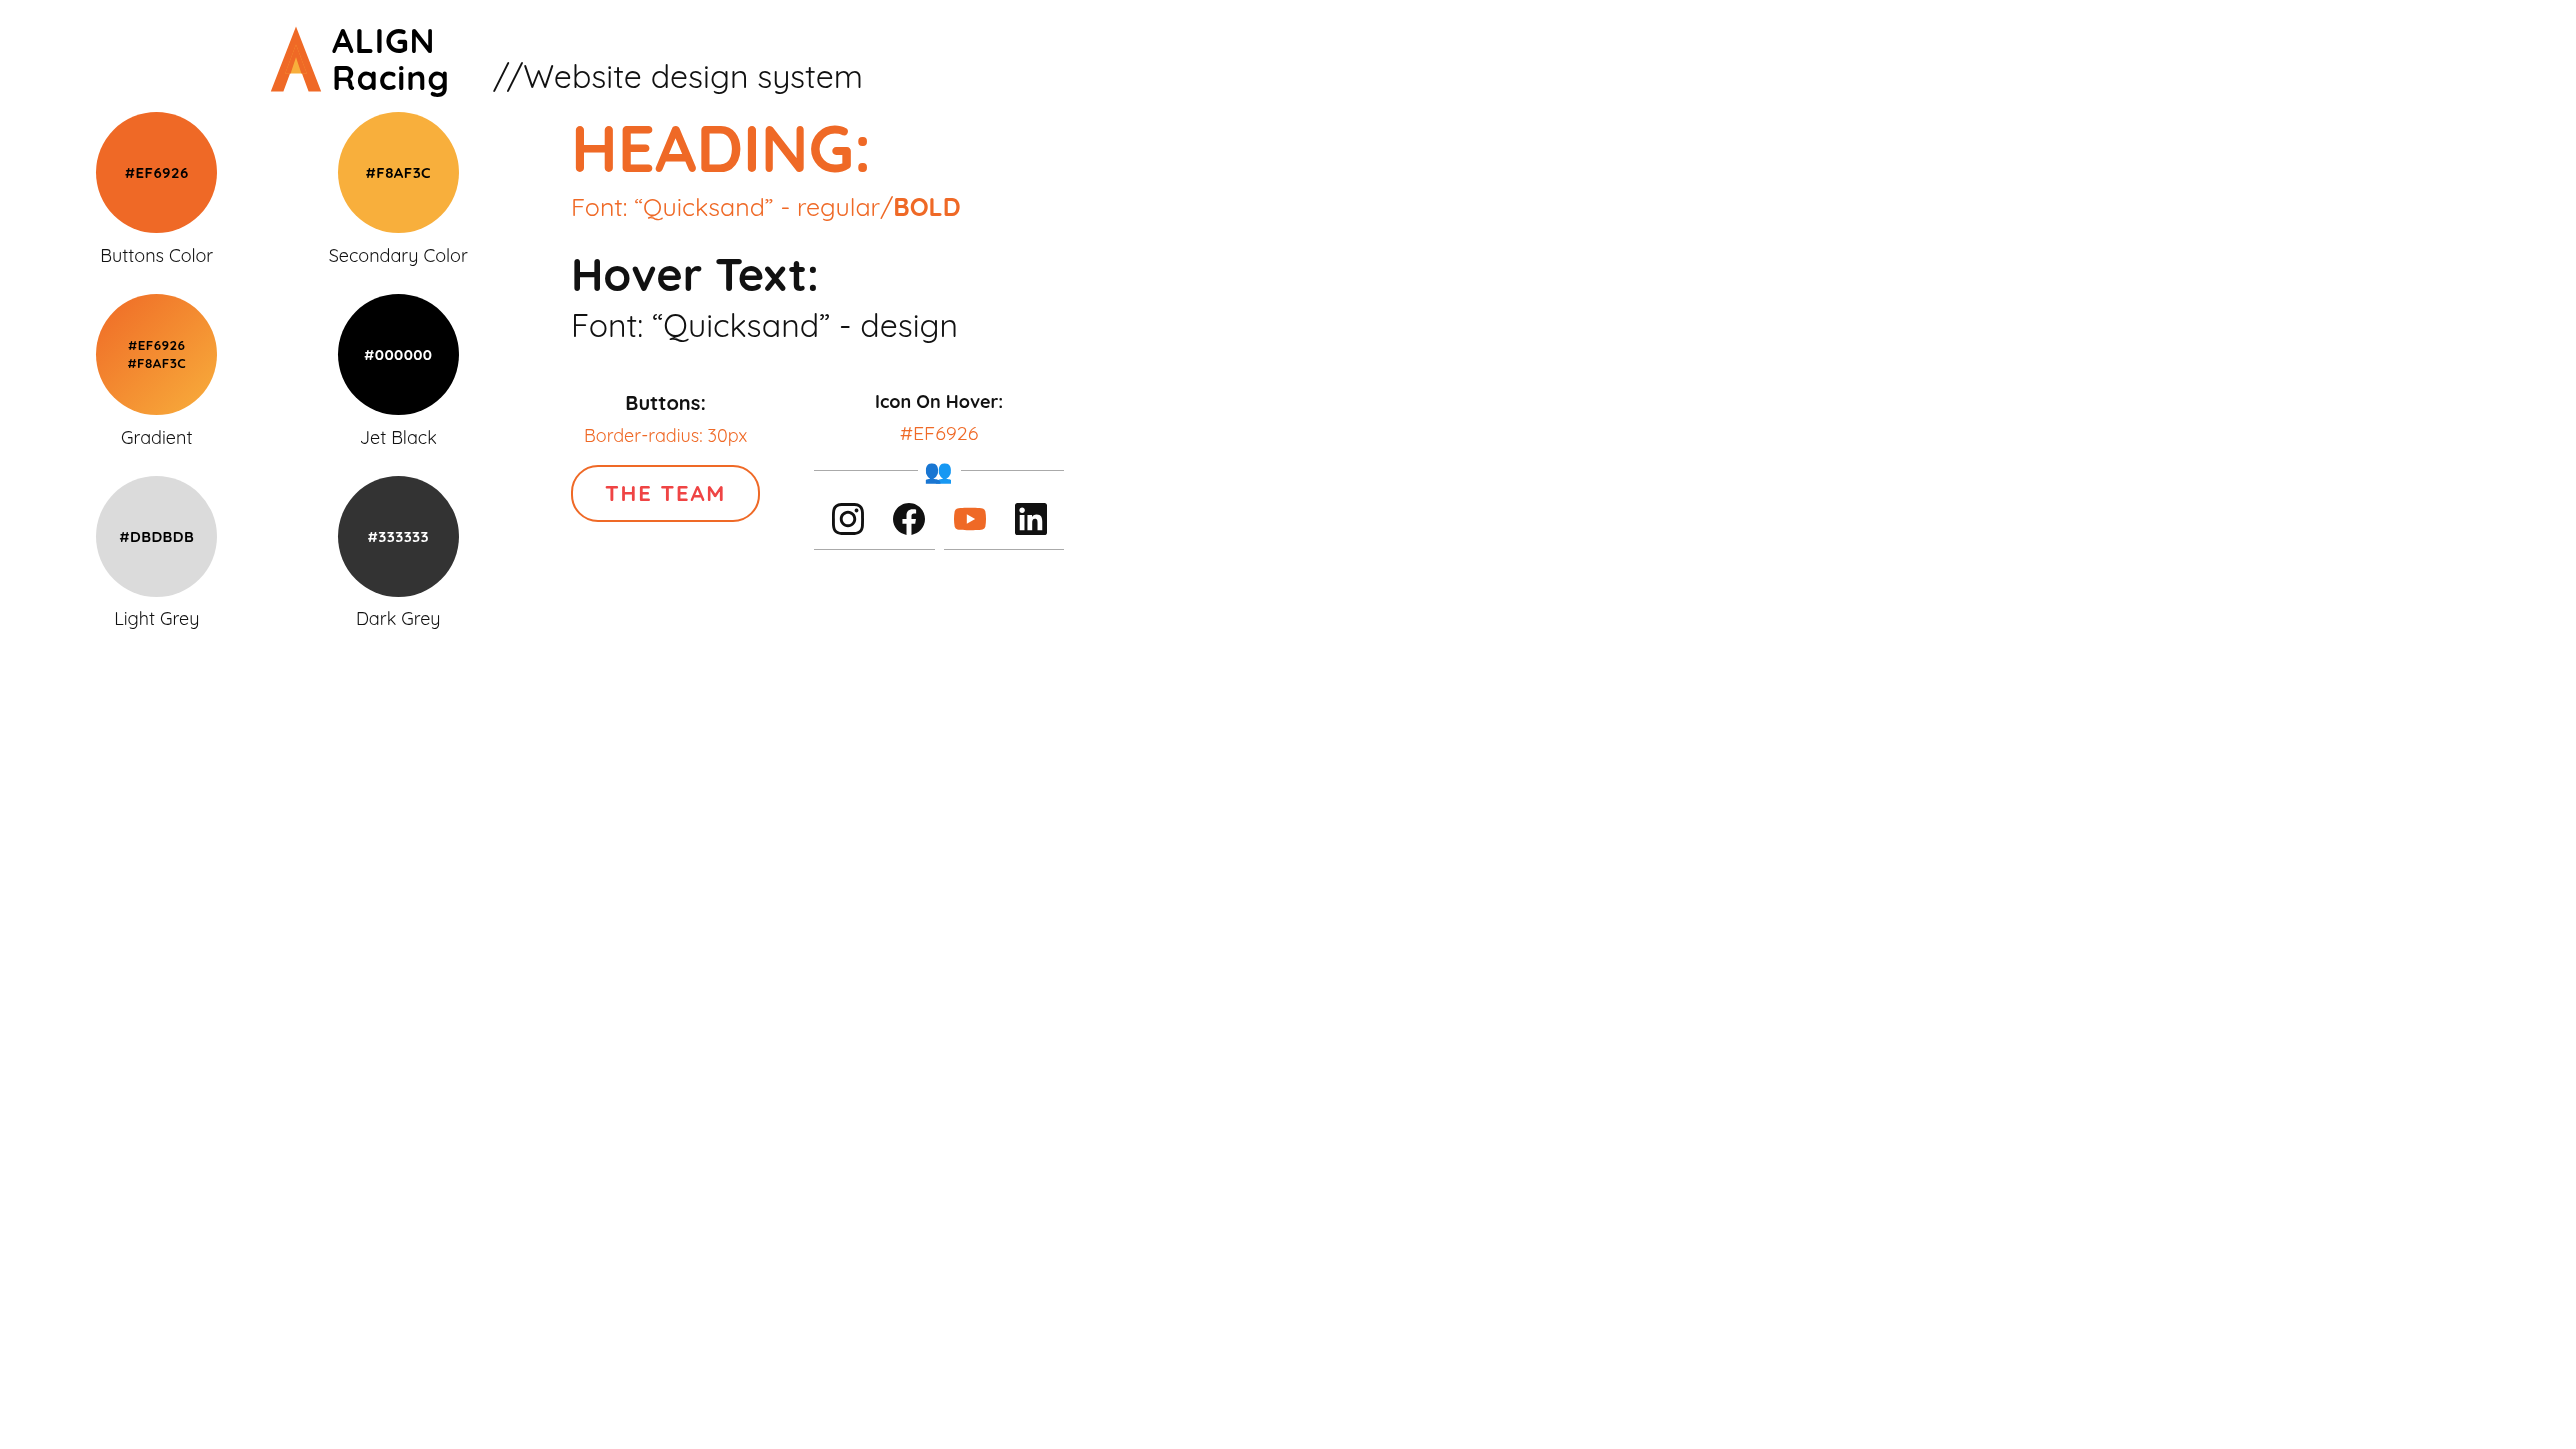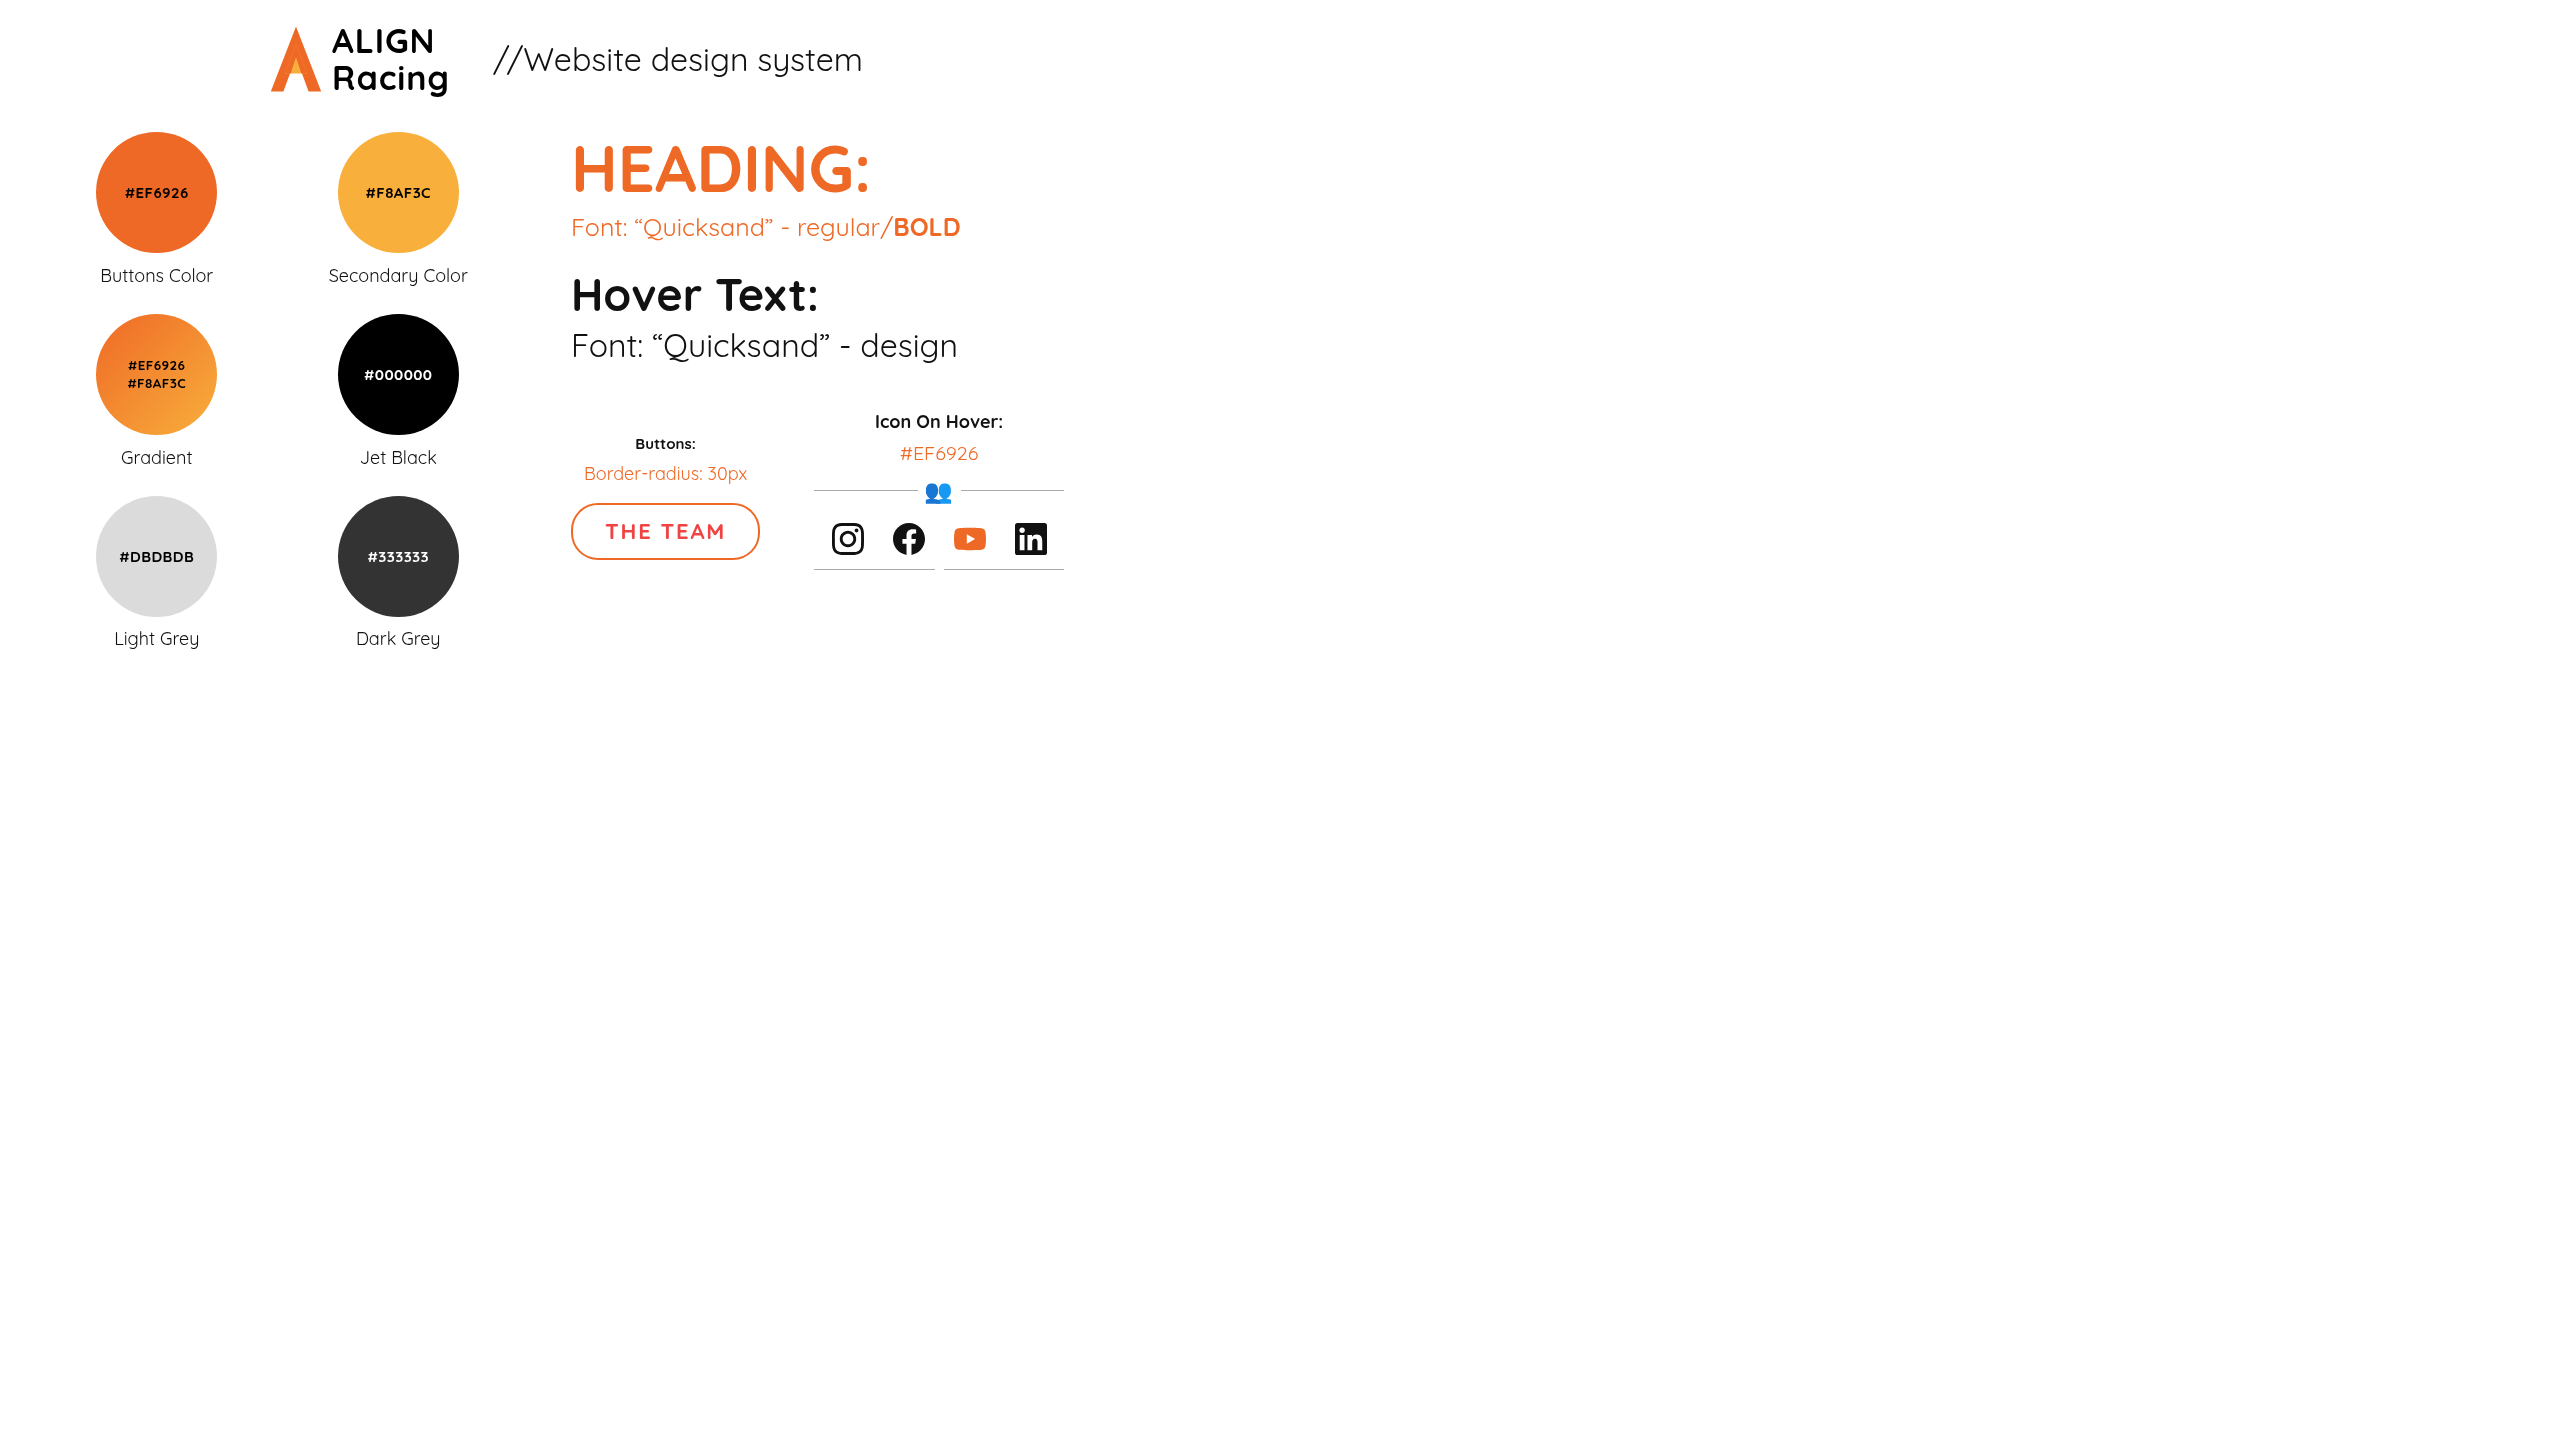--- a/index.html
+++ b/index.html
@@ -14,22 +14,22 @@
     .page {
       width: 1288px;
       min-height: 725px;
       background: #fff;
       padding: 21.5px 36px 36px 36px;
     }
 
     
     .header {
       display: flex;
-      align-items: center;
-      margin-bottom: 36px;
+      align-items: flex-end;
+      margin-bottom: 16px;
       padding-left: 233px;
     }
 
     .logo-area {
       display: flex;
       align-items: center;
       gap: 9px;
       margin-right: 27px;
     }
 
@@ -198,24 +198,23 @@
     }
 
     .buttons-section {
       display: flex;
       flex-direction: column;
       align-items: center;
       gap: 9px;
     }
 
     .buttons-label {
-      font-size: 15px;
-      font-weight: 700;
-      color: #111;
-      margin-top: 24px;
+      font-size: 20px;
+      font-weight: 700;
+      color: #111;
     }
 
     .buttons-sublabel {
       font-size: 18px;
       color: #EF6926;
       text-align: center;
       margin-bottom: 9px;
     }
 
     .btn-the-team {

